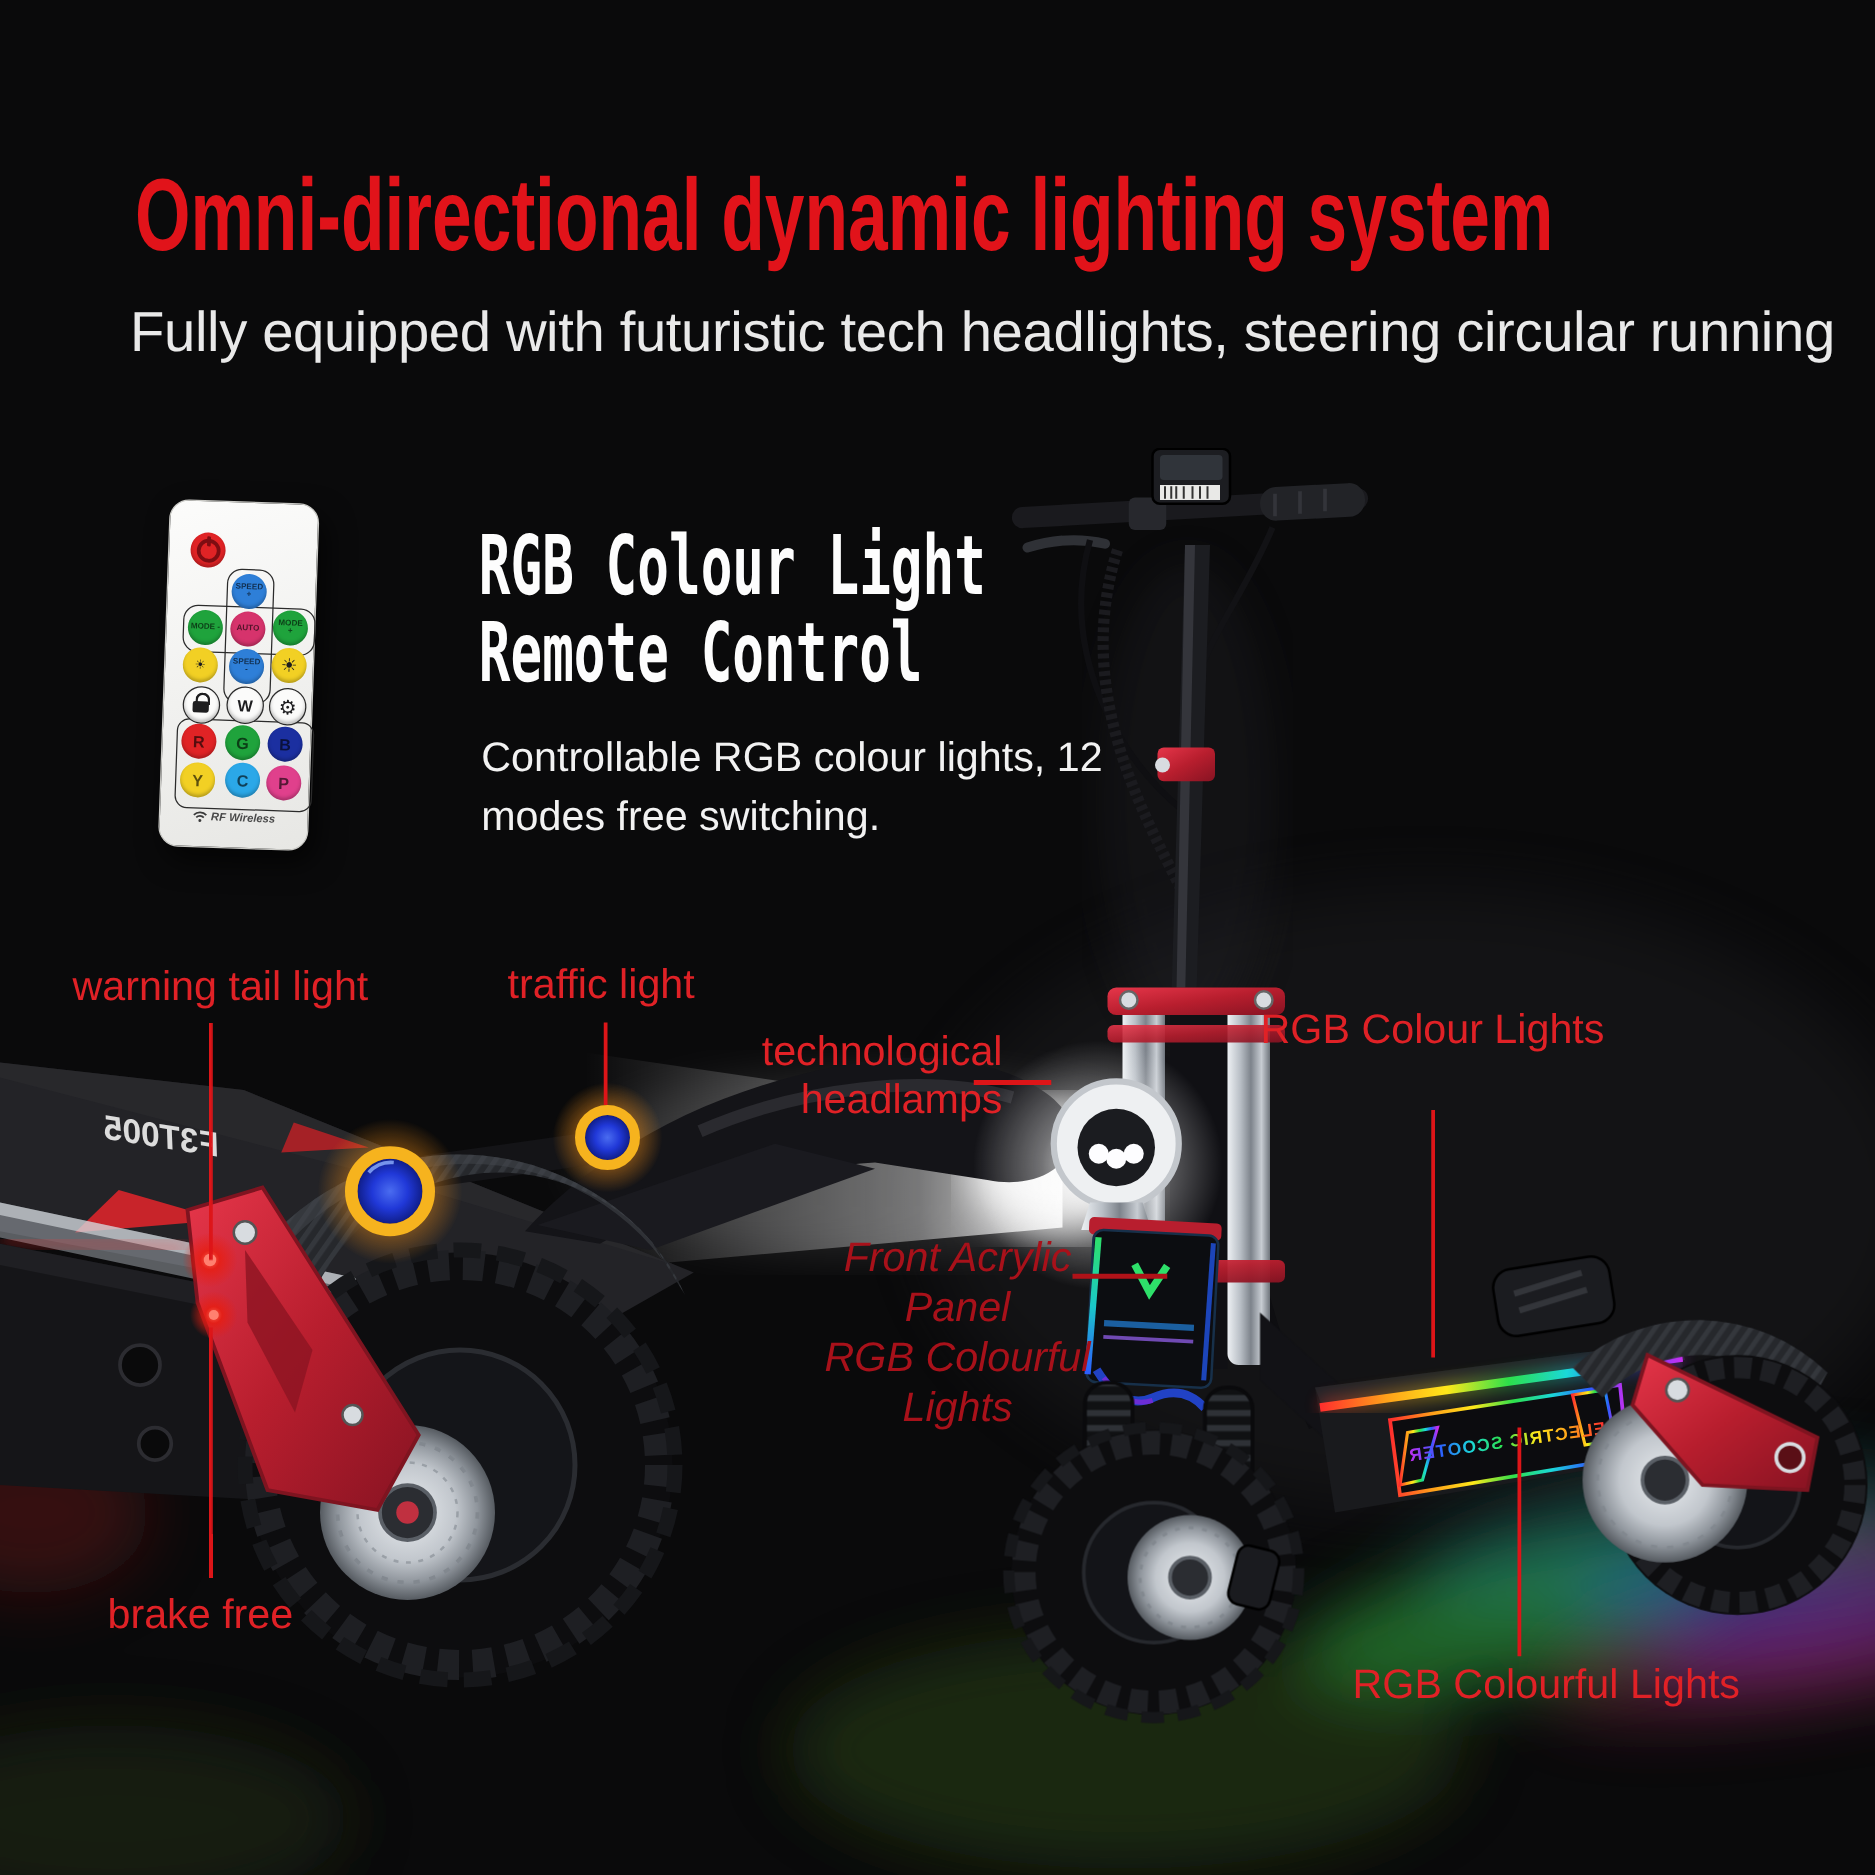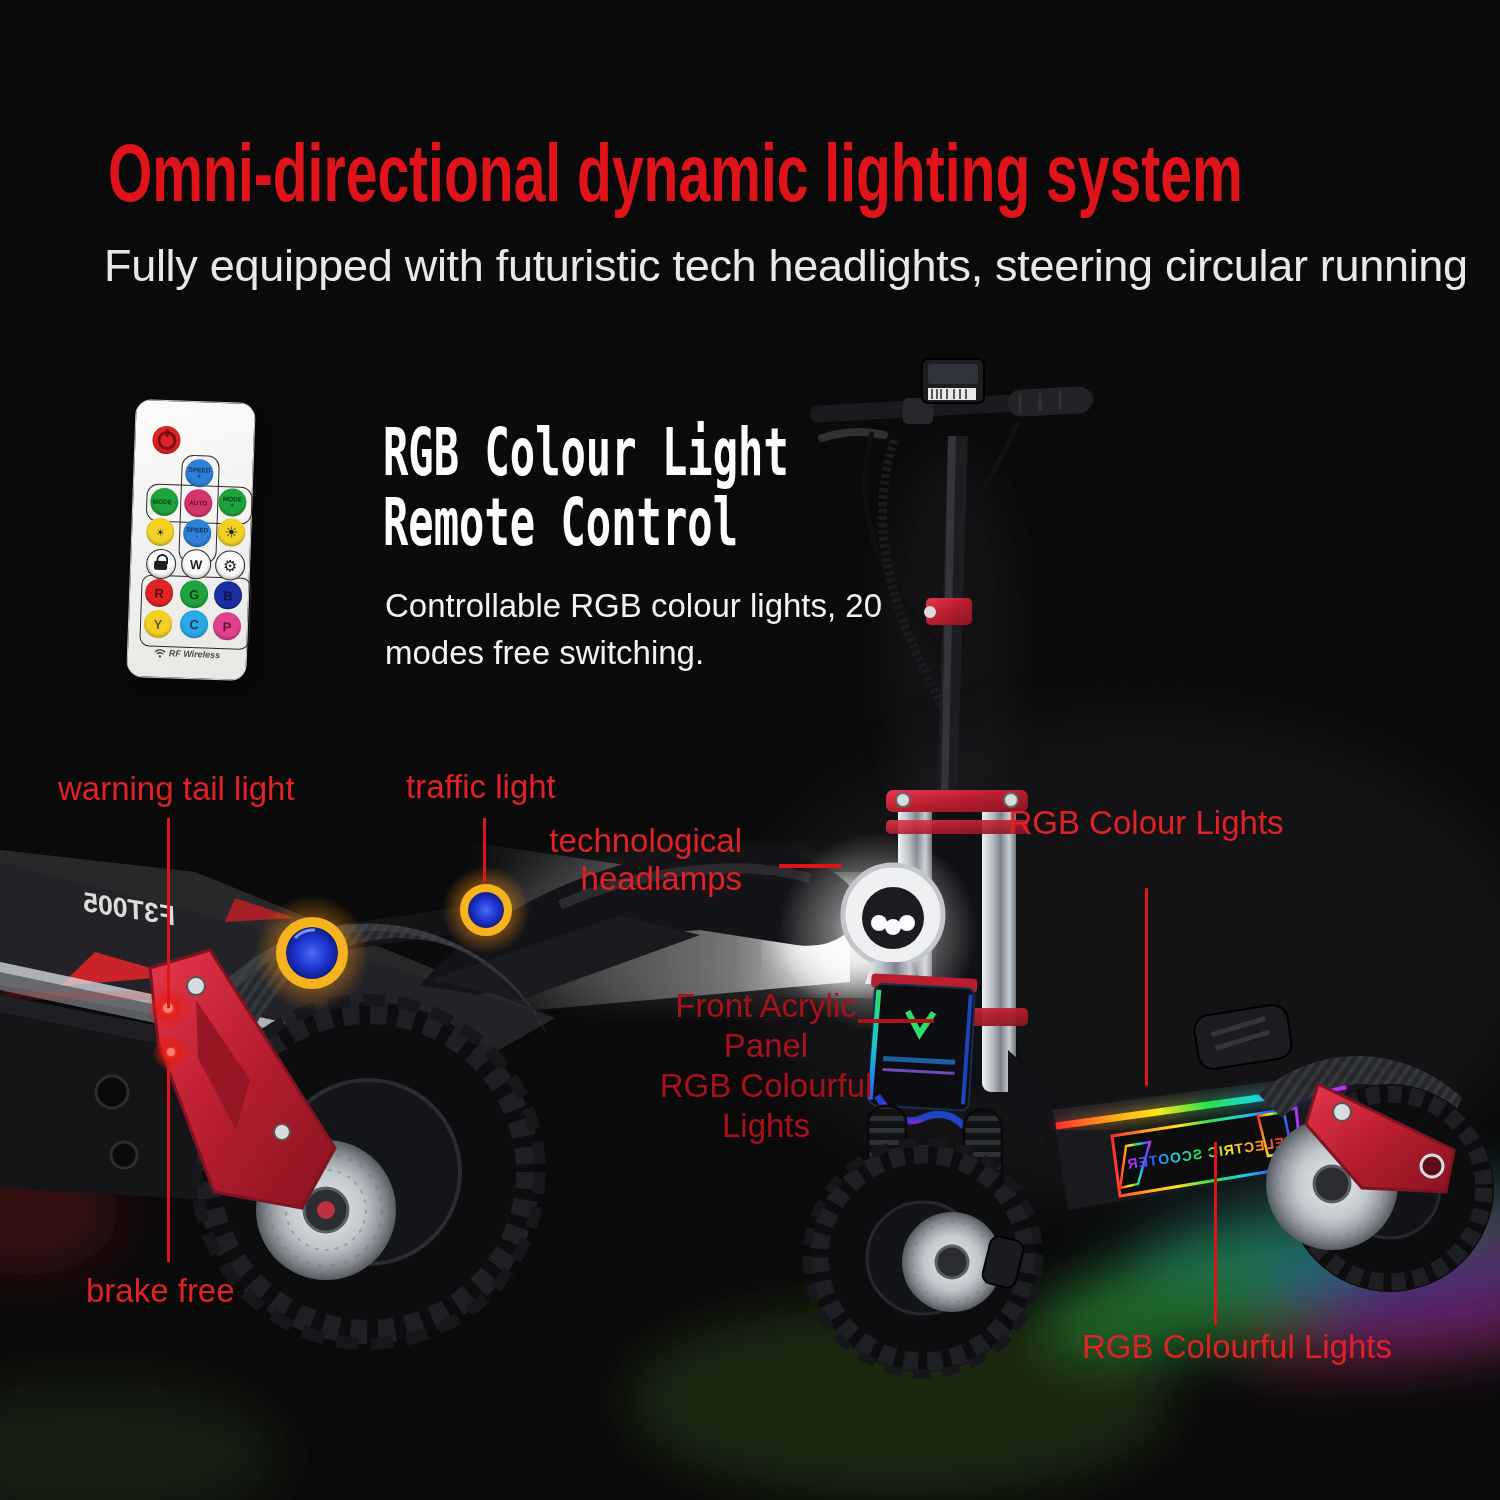--- a/index.html
+++ b/index.html
@@ -17,21 +17,21 @@
   .rc-h{position:absolute;left:383px;color:#fdfdfd;font-family:"DejaVu Sans Mono",monospace;
         font-weight:bold;font-size:54px;transform:scale(0.78,1.22);transform-origin:left top;white-space:nowrap;}
   .rc-h1{top:414px;} .rc-h2{top:484px;}
   .rc-d{position:absolute;left:385px;color:#f2f2f2;font-size:33px;line-height:47px;white-space:nowrap;}
   .rc-d1{top:582px;} .rc-d2{top:629px;}
 
   
   .lbl{position:absolute;color:#e02126;font-size:33px;line-height:38px;white-space:nowrap;}
   .lbl.center{text-align:center;white-space:normal;}
   .lbl.right{text-align:right;white-space:normal;}
-  .lbl.dark{color:#a8111a;}
+  .lbl.dark{color:#a8111a;font-style:italic;}
   .ptr{position:absolute;background:#dd1518;}
 
   
   #remote{position:absolute;left:131px;top:401px;width:118px;height:276px;
           background:linear-gradient(160deg,#fcfcfb,#e7e7e4);border:1px solid #c9c9c5;
           border-radius:16px;box-shadow:6px 10px 22px rgba(0,0,0,.65);transform:rotate(2deg);}
   .rbtn{position:absolute;width:28px;height:28px;border-radius:50%;display:flex;align-items:center;
         justify-content:center;text-align:center;font-weight:bold;color:rgba(0,0,0,.62);
         box-shadow:inset 0 -2px 3px rgba(0,0,0,.25);}
   .rbtn .tiny{font-size:6.5px;line-height:6.5px;width:24px;}
@@ -321,21 +321,21 @@
       <circle cx="1342" cy="1112" r="9" fill="#d8dce0" stroke="#555" stroke-width="2"></circle>
       <circle cx="1432" cy="1166" r="11" fill="#5a0f16" stroke="#d8dce0" stroke-width="3"></circle>
     </g>
   </svg>
 
   <div class="title">Omni-directional dynamic lighting system</div>
   <div class="intro">Fully equipped with futuristic tech headlights, steering circular running</div>
 
   <div class="rc-h rc-h1">RGB Colour Light</div>
   <div class="rc-h rc-h2">Remote Control</div>
-  <div class="rc-d rc-d1">Controllable RGB colour lights, 20</div>
+  <div class="rc-d rc-d1">Controllable RGB colour lights, 12</div>
   <div class="rc-d rc-d2">modes free switching.</div>
 
   <div id="remote">
     <div class="outline o-v"></div>
     <div class="outline o-h"></div>
     <div class="outline o-rgb"></div>
 
     <div class="rbtn red" style="left:17px;top:25px">
       <span class="pwr-ring"></span>
       <span class="pwr-tick"></span>
@@ -399,21 +399,21 @@
       <span>RF Wireless</span>
     </div>
   </div>
 
   <div class="lbl" style="left:58px;top:770px">warning tail light</div>
   <div class="ptr" style="left:167px;top:818px;width:3px;height:190px"></div>
 
   <div class="lbl" style="left:406px;top:768px">traffic light</div>
   <div class="ptr" style="left:483px;top:818px;width:3px;height:66px"></div>
 
-  <div class="lbl right" style="left:514px;top:822px;width:228px">
+  <div class="lbl right" style="left:574px;top:822px;width:228px">
     <div>technological</div>
     <div>headlamps</div>
   </div>
   <div class="ptr" style="left:779px;top:864px;width:62px;height:4px"></div>
 
   <div class="lbl center" style="left:1008px;top:804px;width:276px">
     <div>RGB Colour Lights</div>
   </div>
   <div class="ptr" style="left:1145px;top:888px;width:3px;height:198px"></div>
 

